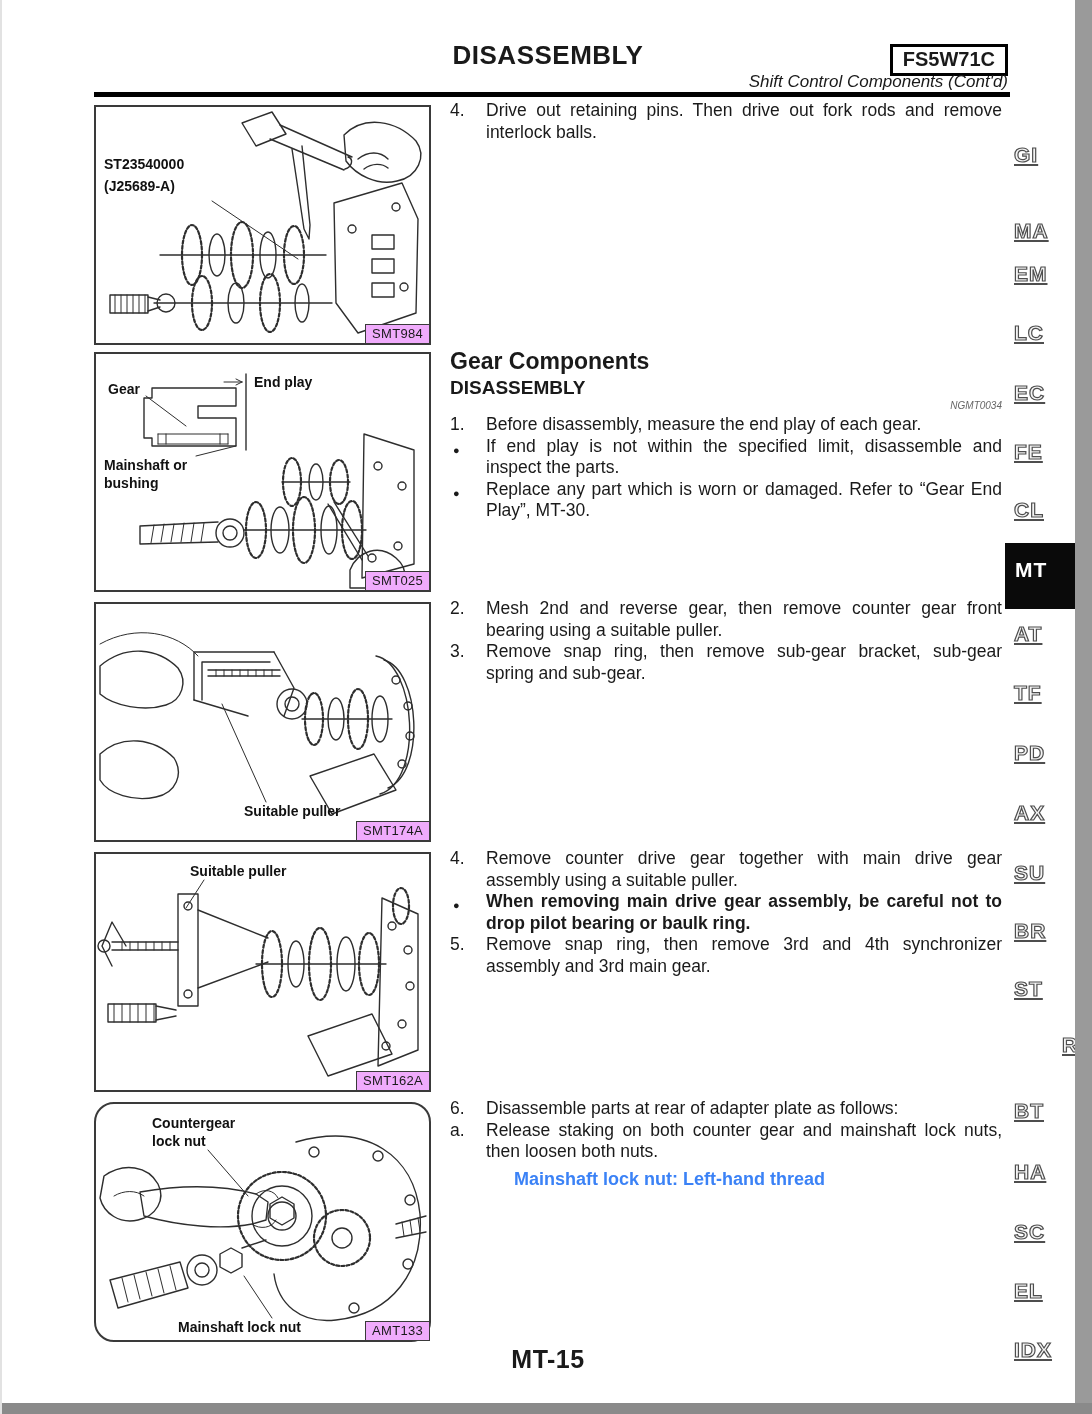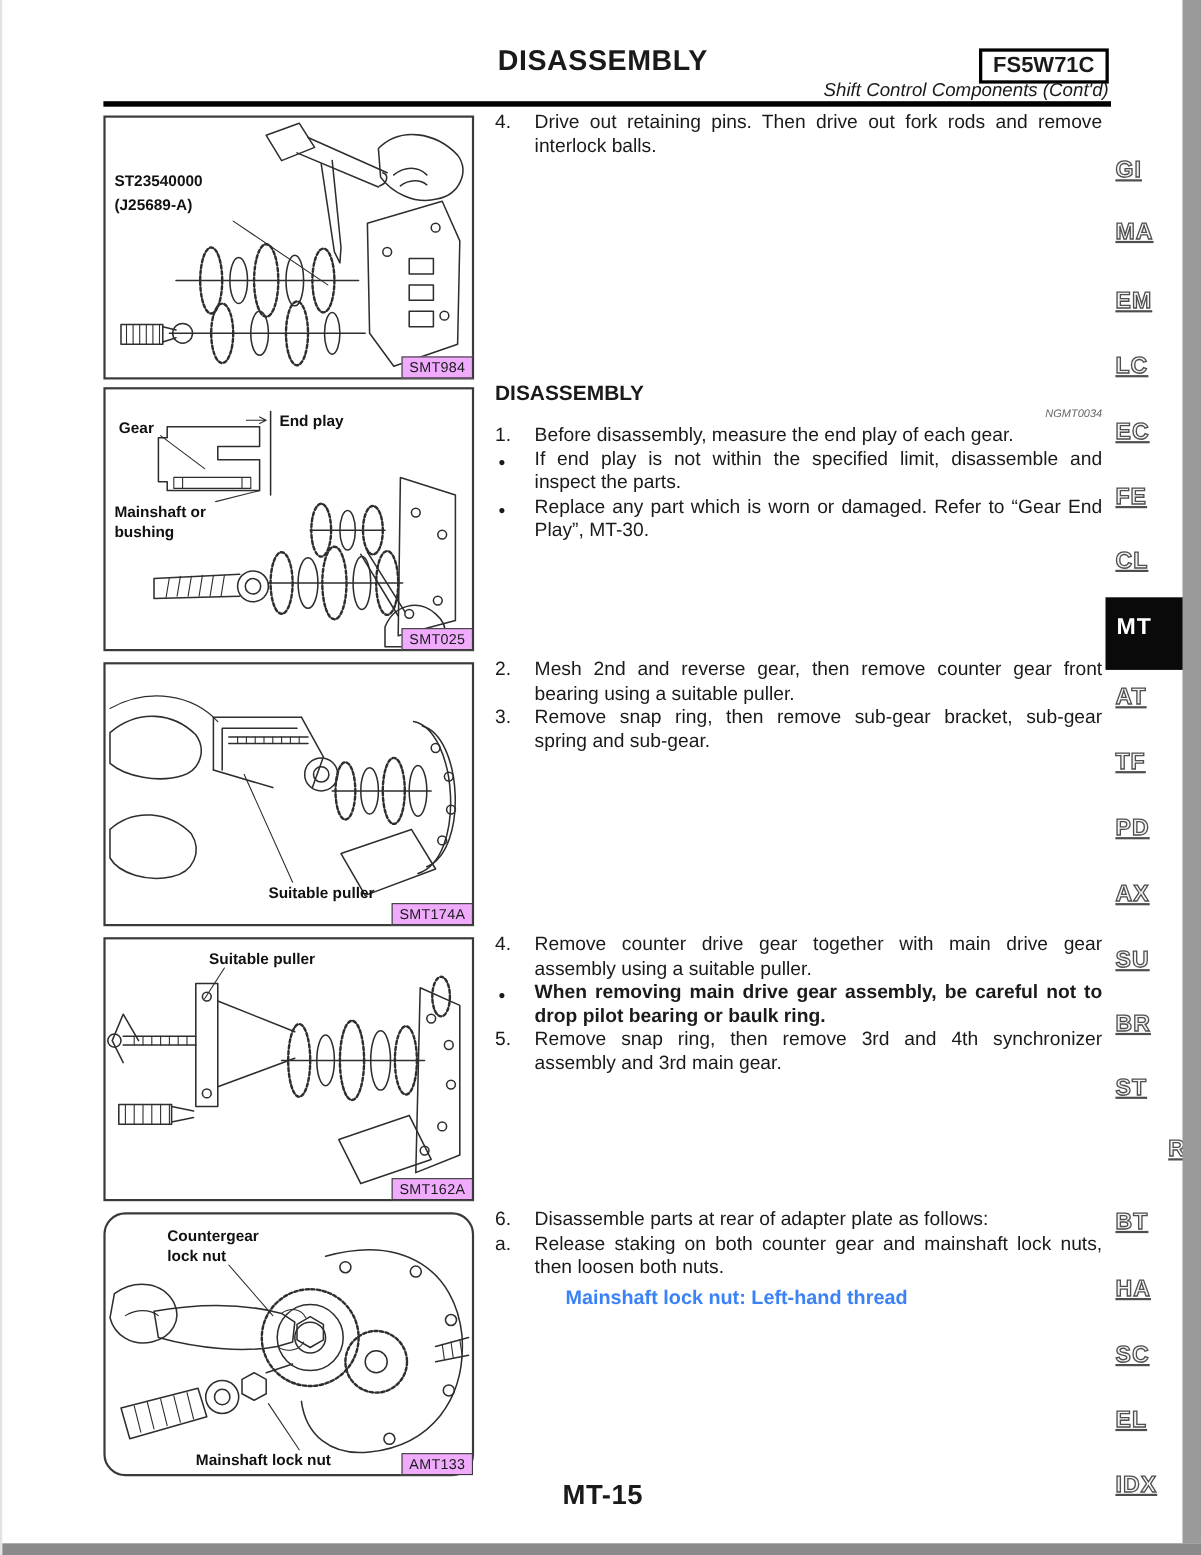--- a/index.html
+++ b/index.html
@@ -295,20 +295,21 @@
   </div>
 
   <div class="grp" style="top:100px;">
     <div class="step">
       <div class="m">4.</div>
       <div class="t">Drive out retaining pins. Then drive out fork rods and remove interlock balls.</div>
     </div>
   </div>
 
   <div class="grp" style="top:348px;">
+    <div class="sec-title">Gear Components</div>
     <div class="sec-sub">DISASSEMBLY</div>
     <div class="sec-code">NGMT0034</div>
     <div class="step">
       <div class="m">1.</div>
       <div class="t">Before disassembly, measure the end play of each gear.</div>
     </div>
     <div class="step">
       <div class="m bullet">●</div>
       <div class="t">If end play is not within the specified limit, disassemble and inspect the parts.</div>
     </div>
@@ -350,21 +351,21 @@
       <div class="t">Disassemble parts at rear of adapter plate as follows:</div>
     </div>
     <div class="step">
       <div class="m">a.</div>
       <div class="t">Release staking on both counter gear and mainshaft lock nuts, then loosen both nuts.</div>
     </div>
     <div class="spec-line">Mainshaft lock nut: Left-hand thread</div>
   </div>
 
   <div class="side-label" style="top:143px;">GI</div>
-  <div class="side-label" style="top:199px;">MA</div>
+  <div class="side-label" style="top:219px;">MA</div>
   <div class="side-label" style="top:262px;">EM</div>
   <div class="side-label" style="top:321px;">LC</div>
   <div class="side-label" style="top:381px;">EC</div>
   <div class="side-label" style="top:440px;">FE</div>
   <div class="side-label" style="top:498px;">CL</div>
   <div class="mt-tab">
     <span>MT</span>
   </div>
   <div class="side-label" style="top:622px;">AT</div>
   <div class="side-label" style="top:681px;">TF</div>

